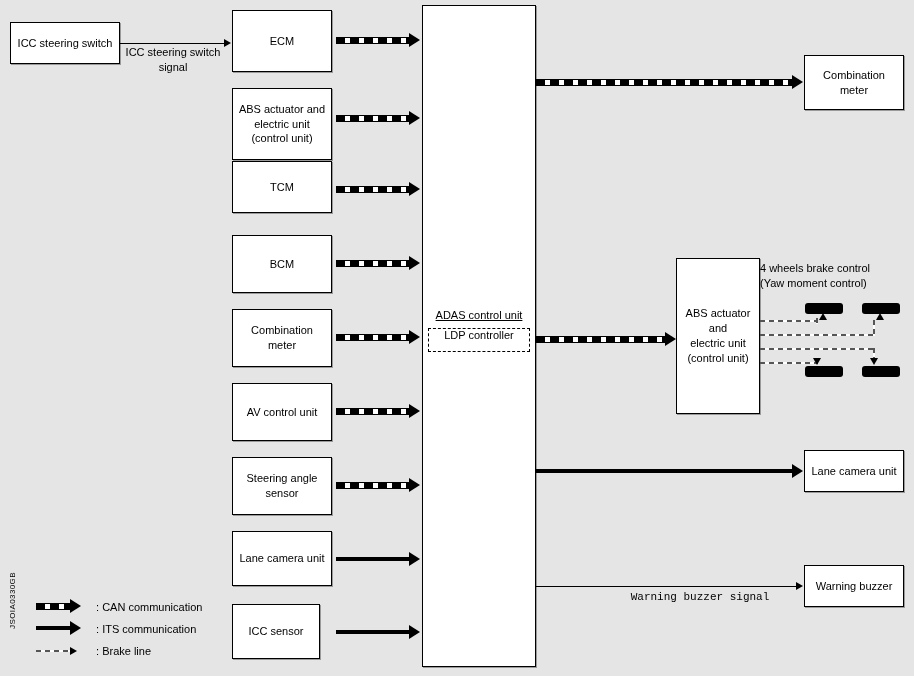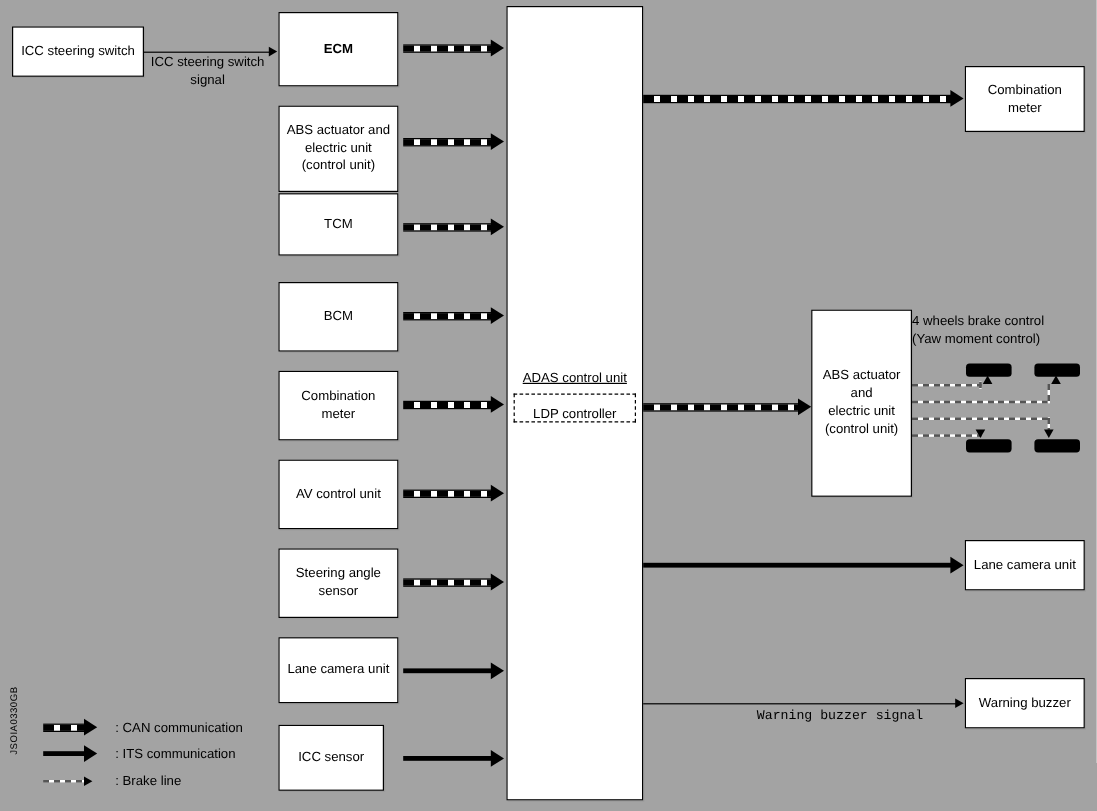--- a/index.html
+++ b/index.html
@@ -1,29 +1,29 @@
 <!DOCTYPE html>
 <html><head>
 <meta charset="utf-8">
 <style>
   html,body{margin:0;padding:0;background:#fff;}
   body{font-family:"Liberation Sans",sans-serif;}
-  #stage{position:relative;width:914px;height:676px;background:#a3a3a3;overflow:hidden;}
+  #stage{position:relative;width:914px;height:676px;background:#e5e5e5;overflow:hidden;}
 
   .box{position:absolute;box-sizing:border-box;border:1px solid #000;
        background:#fff;display:flex;align-items:center;justify-content:center;
        text-align:center;font-size:11px;color:#000;line-height:1.35;
        box-shadow:1px 1px 0 0 #9a9a9a;}
   .box span{display:block;padding:0 4px;white-space:pre-line;}
 
   .bigbox{position:absolute;box-sizing:border-box;border:1px solid #000;
           background:#fff;box-shadow:1px 1px 0 0 #9a9a9a;}
 
   .dashbox{position:absolute;box-sizing:border-box;border:1px dashed #000;
-           background:#fff;display:flex;align-items:flex-end;justify-content:center;
+           background:#fff;display:flex;align-items:flex-start;justify-content:center;
            font-size:11px;color:#000;}
 
   .lbl{position:absolute;font-size:11px;color:#000;line-height:1.35;
        text-align:center;white-space:pre-line;}
 
   
   .can-line{position:absolute;height:7px;
     background-image:repeating-linear-gradient(to right,#000 0px,#000 9px,#fff 9px,#fff 14px);
     border-top:1px solid #000;border-bottom:1px solid #000;box-sizing:border-box;}
   
@@ -62,21 +62,21 @@
 <body>
 
 <div id="stage">
 
   <div id="figid">JSOIA0330GB</div>
 
   <div class="box" style="left:10px;top:22px;width:110px;height:42px;">
     <span>ICC steering switch</span>
   </div>
 
-  <div class="box" style="left:232px;top:10px;width:100px;height:62px;font-weight:bold;">
+  <div class="box" style="left:232px;top:10px;width:100px;height:62px;">
     <span>ECM</span>
   </div>
 
   <div class="box" style="left:232px;top:88px;width:100px;height:72px;">
     <span>ABS actuator and
 electric unit
 (control unit)</span>
   </div>
 
   <div class="box" style="left:232px;top:161px;width:100px;height:52px;">

